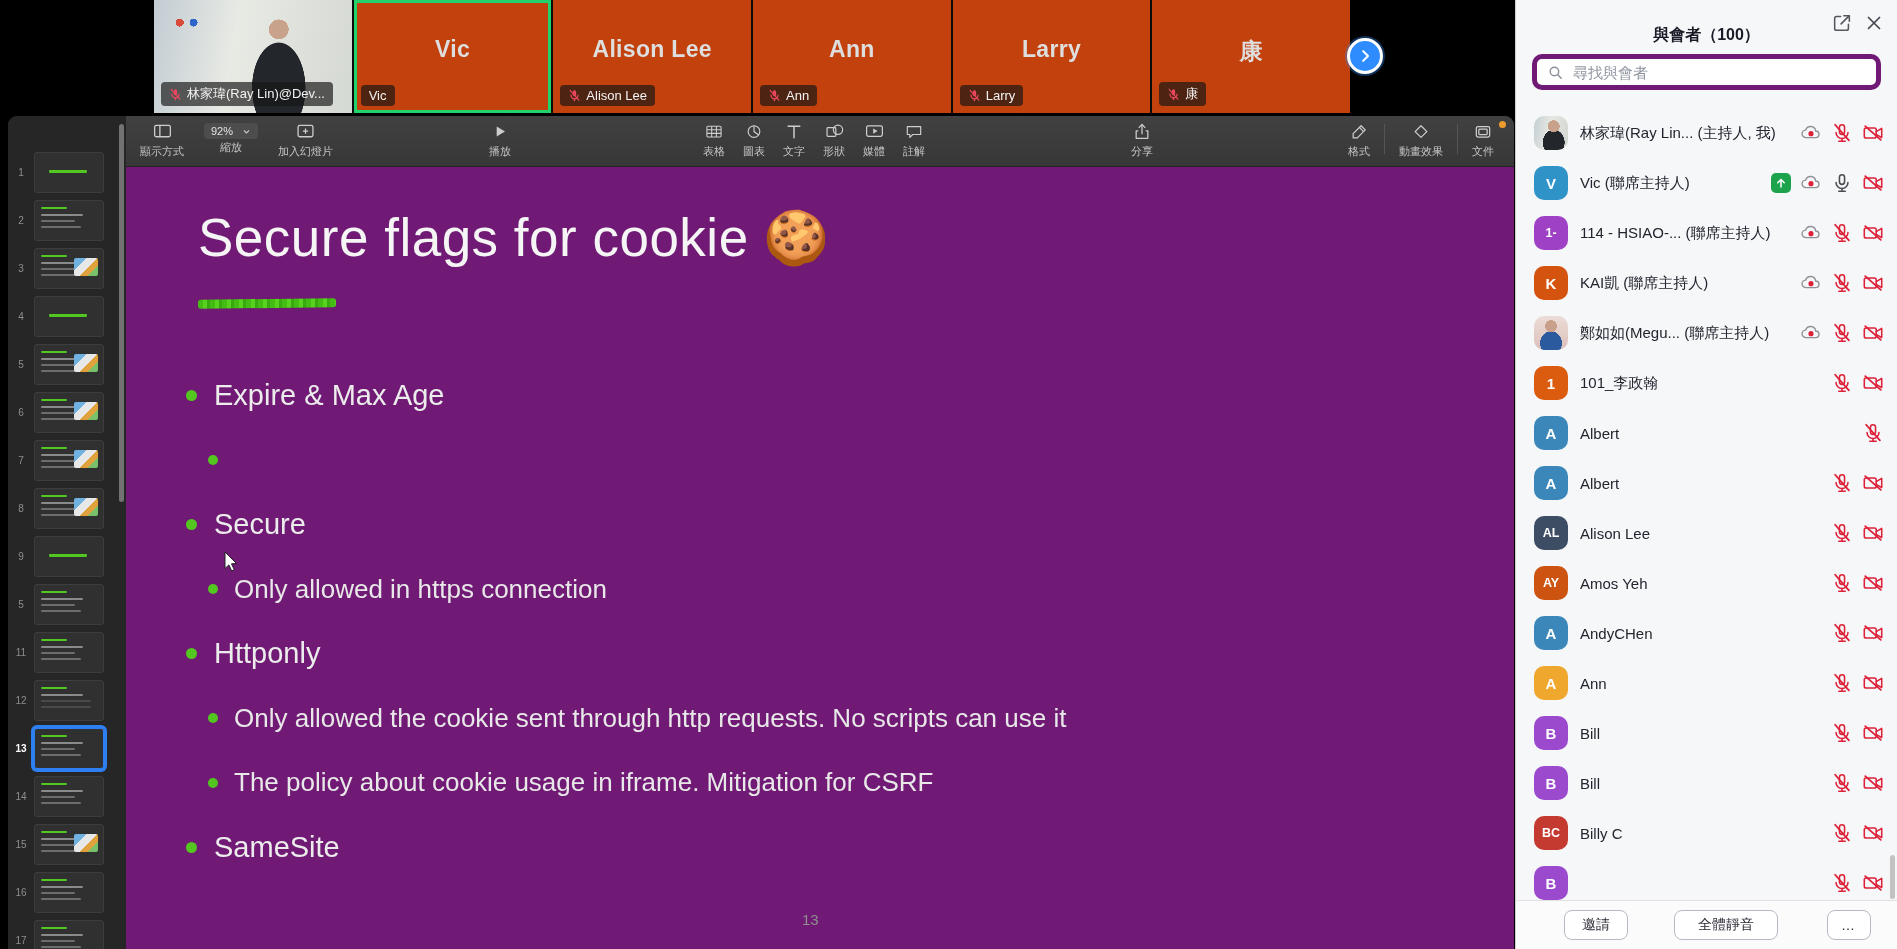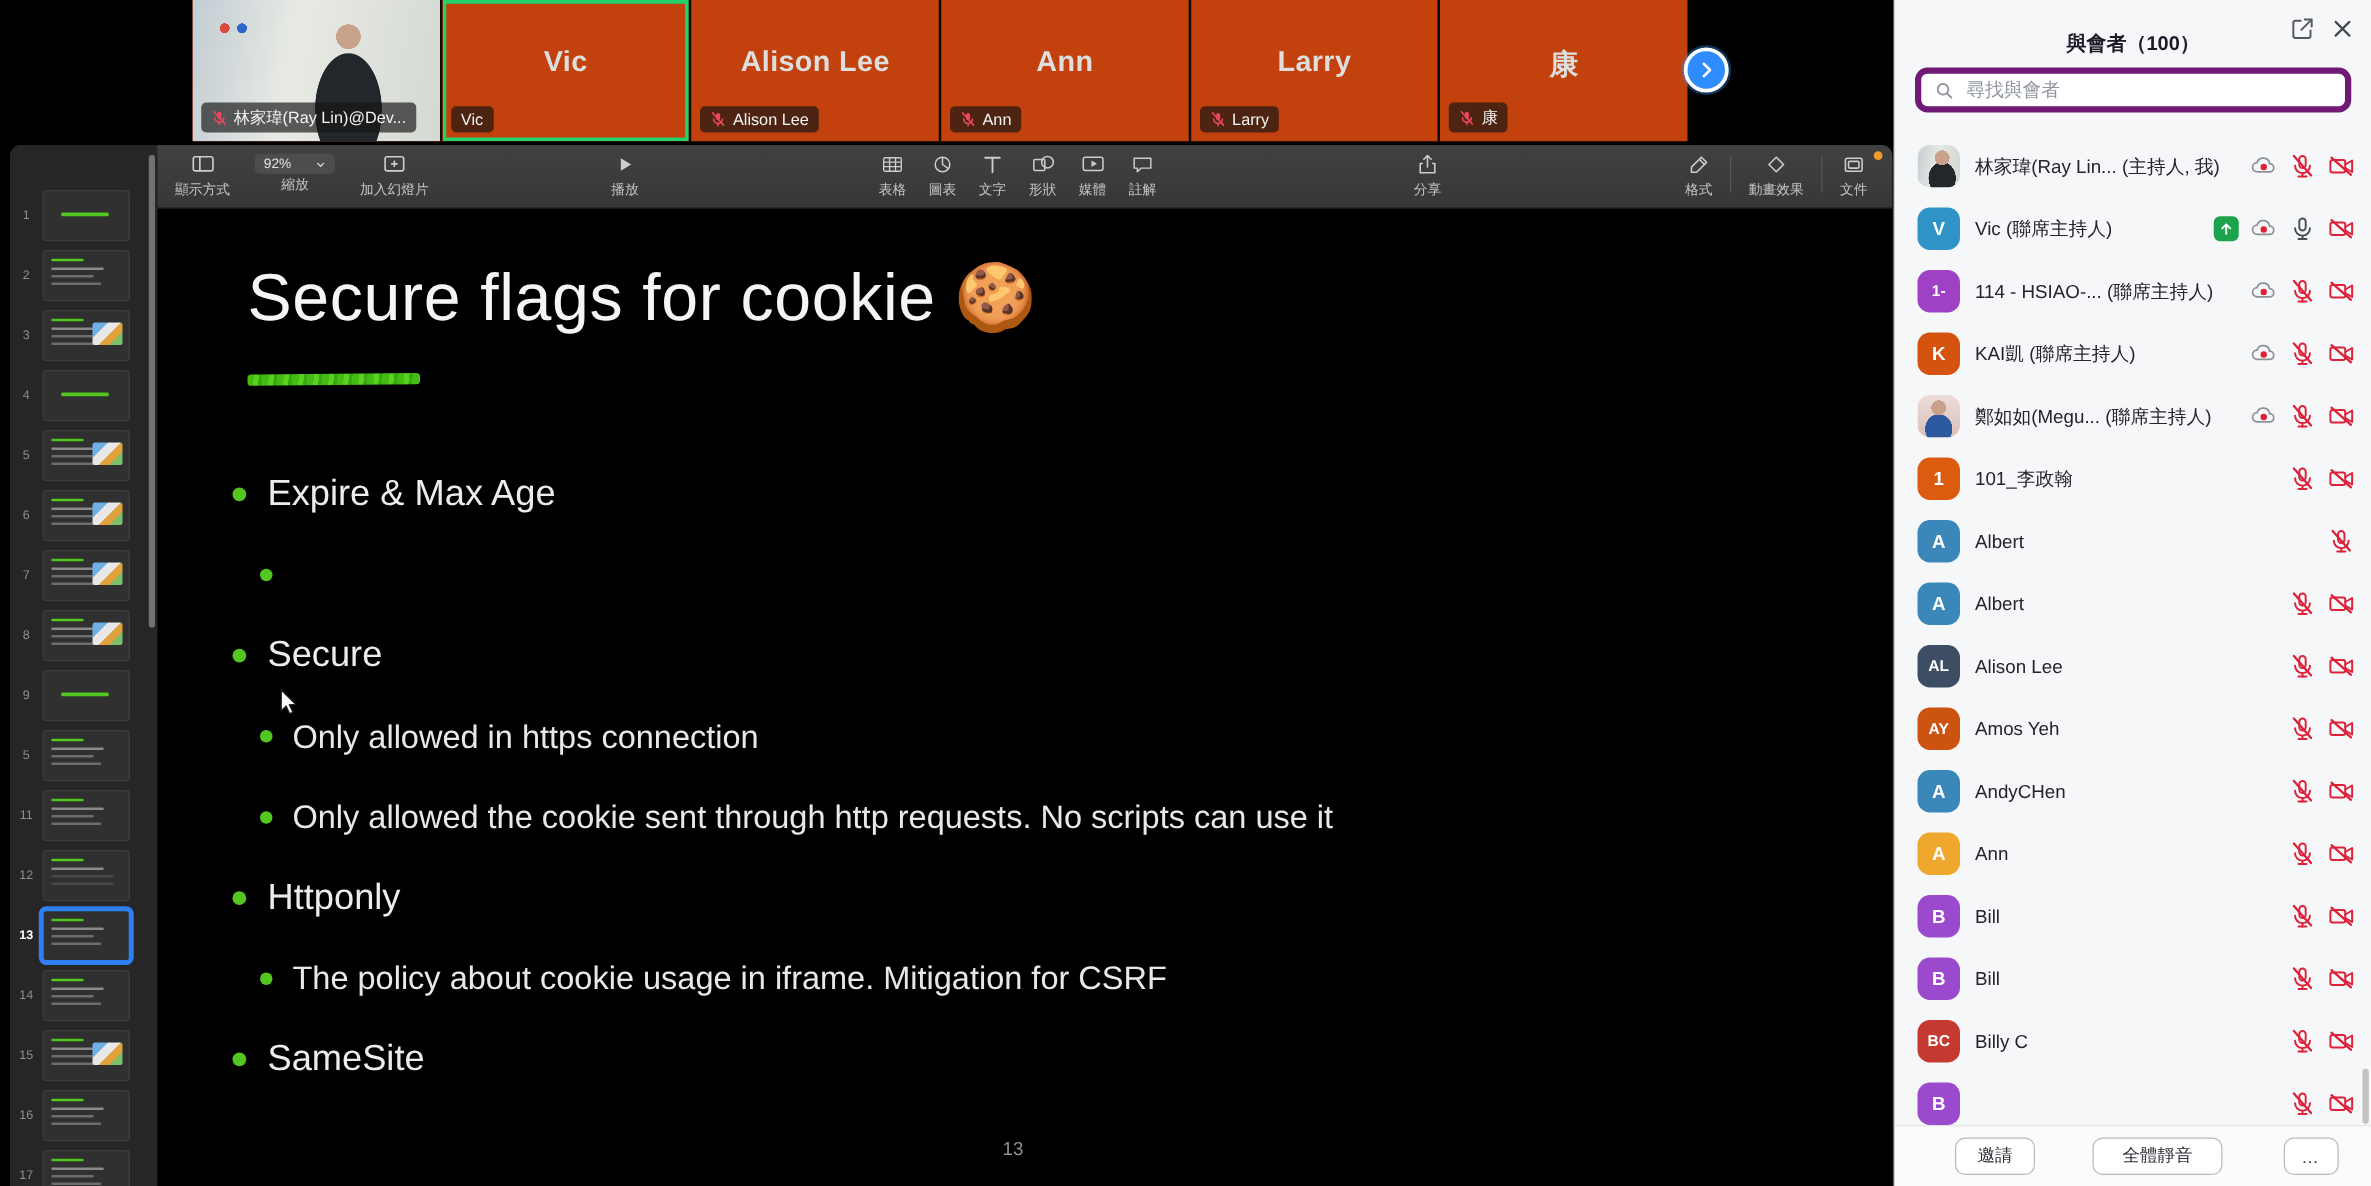--- a/index.html
+++ b/index.html
@@ -28,35 +28,35 @@
   
   #next-btn{position:absolute;left:1347px;top:38px;width:36px;height:36px;border-radius:50%;
      background:#2e8cff;border:3px solid #fff;box-sizing:border-box;display:flex;align-items:center;justify-content:center;
      box-shadow:0 0 0 2px rgba(46,140,255,.35);cursor:pointer;}
 
   
   #keynote{position:absolute;left:8px;top:116px;width:1506px;height:833px;border-radius:9px 9px 0 0;overflow:hidden;background:#1f1f1f;}
   #kn-sidebar{position:absolute;left:0;top:0;width:118px;height:100%;background:#262626;}
   #kn-toolbar{position:absolute;left:118px;top:0;width:1388px;height:51px;
      background:linear-gradient(#414141,#373737);border-bottom:1px solid #242424;box-sizing:border-box;}
-  #kn-canvas{position:absolute;left:118px;top:51px;width:1388px;height:782px;background:#000000;}
+  #kn-canvas{position:absolute;left:118px;top:51px;width:1388px;height:782px;background:#701a75;}
 
   
   .titem{position:relative;display:flex;flex-direction:column;align-items:center;gap:1px;color:#c9c9c9;cursor:pointer;}
   .titem .tlabel{font-size:11px;white-space:nowrap;color:#c4c4c4;}
   .ticon{height:23px;display:flex;align-items:center;justify-content:center;}
   #tb-left{position:absolute;left:14px;top:4px;display:flex;gap:20px;}
   #tb-play{position:absolute;left:352px;top:4px;width:44px;}
   #tb-insert{position:absolute;left:568px;top:4px;display:flex;}
   #tb-insert .titem{width:40px;}
   #tb-share{position:absolute;left:993px;top:4px;width:46px;}
   #tb-right{position:absolute;right:12px;top:4px;display:flex;align-items:flex-start;gap:6px;}
   #tb-right .titem{padding:0 8px;}
   .tb-div{width:1px;height:30px;background:#555;margin-top:4px;}
-  .zoom-pill{display:flex;align-items:center;gap:19px;background:#4d4d4d;border-radius:4px;padding:2px 7px;font-size:11px;color:#e2e2e2;margin-top:3px;}
+  .zoom-pill{display:flex;align-items:center;gap:9px;background:#4d4d4d;border-radius:4px;padding:2px 7px;font-size:11px;color:#e2e2e2;margin-top:3px;}
   #tb-dot{position:absolute;right:8px;top:5px;width:7px;height:7px;border-radius:50%;background:#ef9a2d;}
 
   
   #thumb-list{position:absolute;left:0;top:32px;width:118px;}
   .thumb-row{position:relative;height:48px;display:flex;align-items:center;cursor:pointer;}
   .thumb-num{width:26px;text-align:center;font-size:10px;color:#8f8f8f;flex:0 0 auto;}
   .thumb-row.sel .thumb-num{color:#fff;font-weight:bold;}
   .thumb-box{position:relative;width:70px;height:41px;background:#303030;border:1px solid #3d3d3d;border-radius:3px;box-sizing:border-box;overflow:hidden;}
   .thumb-row.sel .thumb-box{box-shadow:0 0 0 3px #2d7ff2;border-color:#2d7ff2;}
   .tl{position:absolute;left:6px;height:2px;border-radius:1px;background:#6d6d6d;}
@@ -557,27 +557,27 @@
     <span class="dot"></span>
   </li>
           <li class="bullet lv1">
     <span class="dot"></span>
     <span class="bt">Secure</span>
   </li>
           <li class="bullet lv2">
     <span class="dot"></span>
     <span class="bt">Only allowed in https connection</span>
   </li>
+          <li class="bullet lv1">
+    <span class="dot"></span>
+    <span class="bt">Httponly</span>
+  </li>
           <li class="bullet lv2">
     <span class="dot"></span>
     <span class="bt">Only allowed the cookie sent through http requests. No scripts can use it</span>
-  </li>
-          <li class="bullet lv1">
-    <span class="dot"></span>
-    <span class="bt">Httponly</span>
   </li>
           <li class="bullet lv2">
     <span class="dot"></span>
     <span class="bt">The policy about cookie usage in iframe. Mitigation for CSRF</span>
   </li>
           <li class="bullet lv1">
     <span class="dot"></span>
     <span class="bt">SameSite</span>
   </li>
         </ul>

